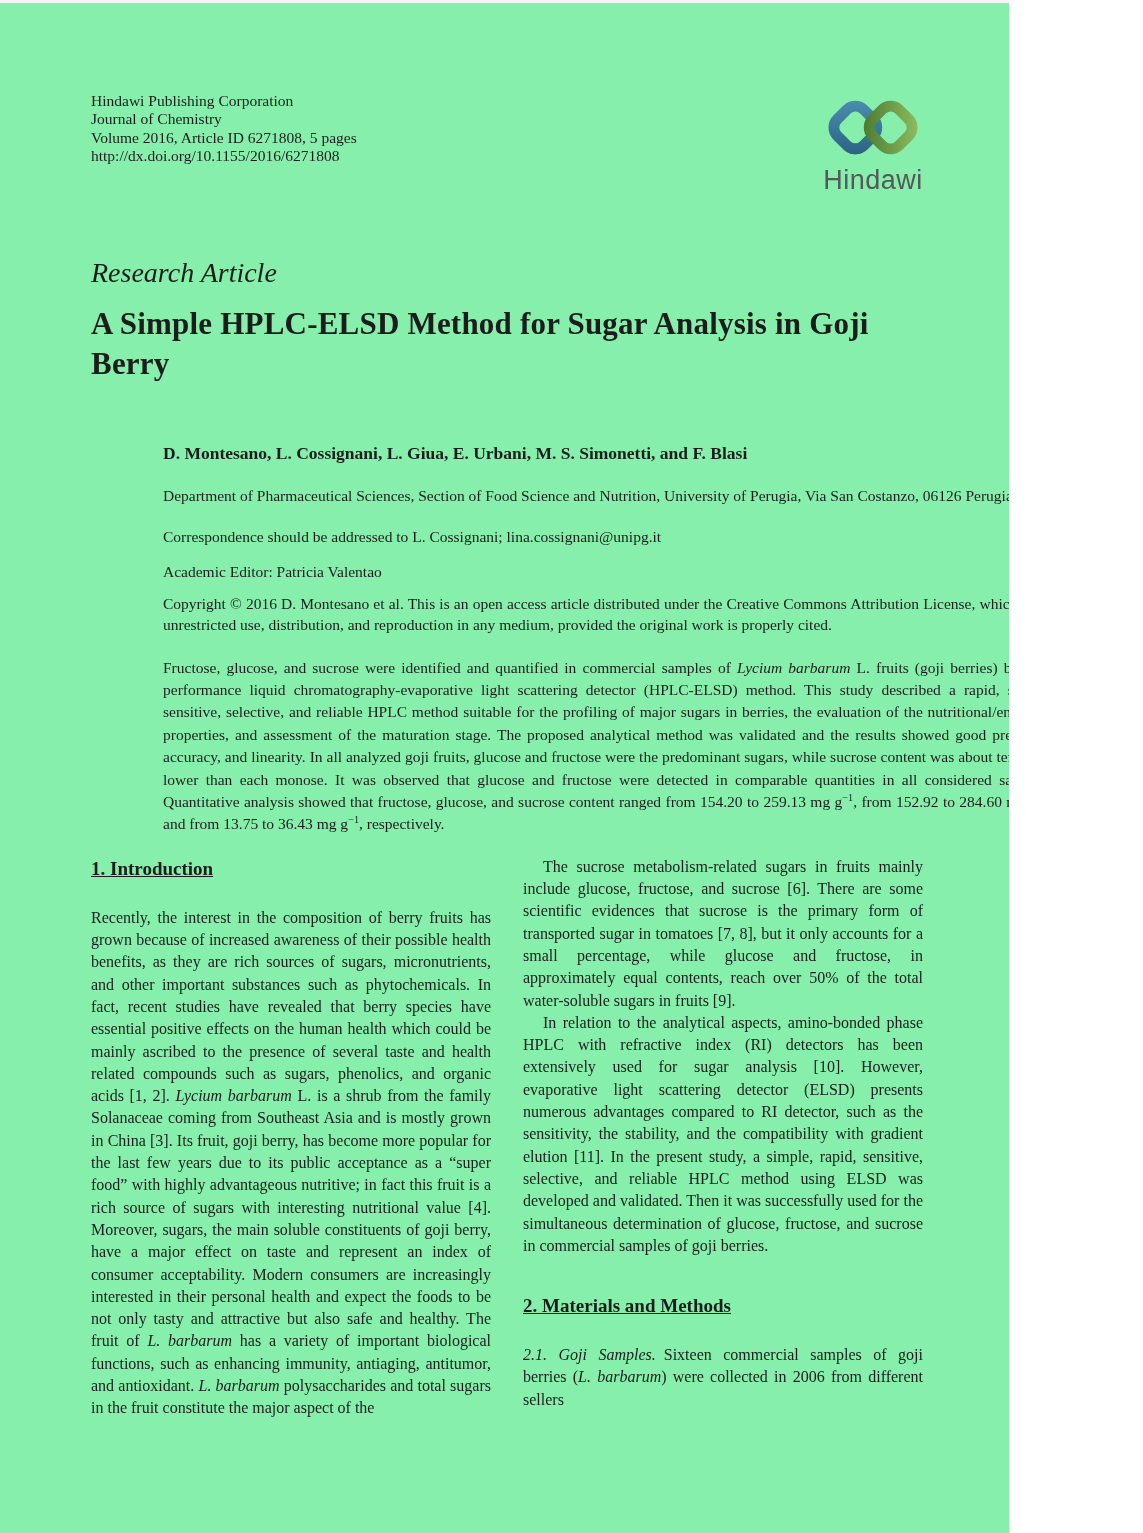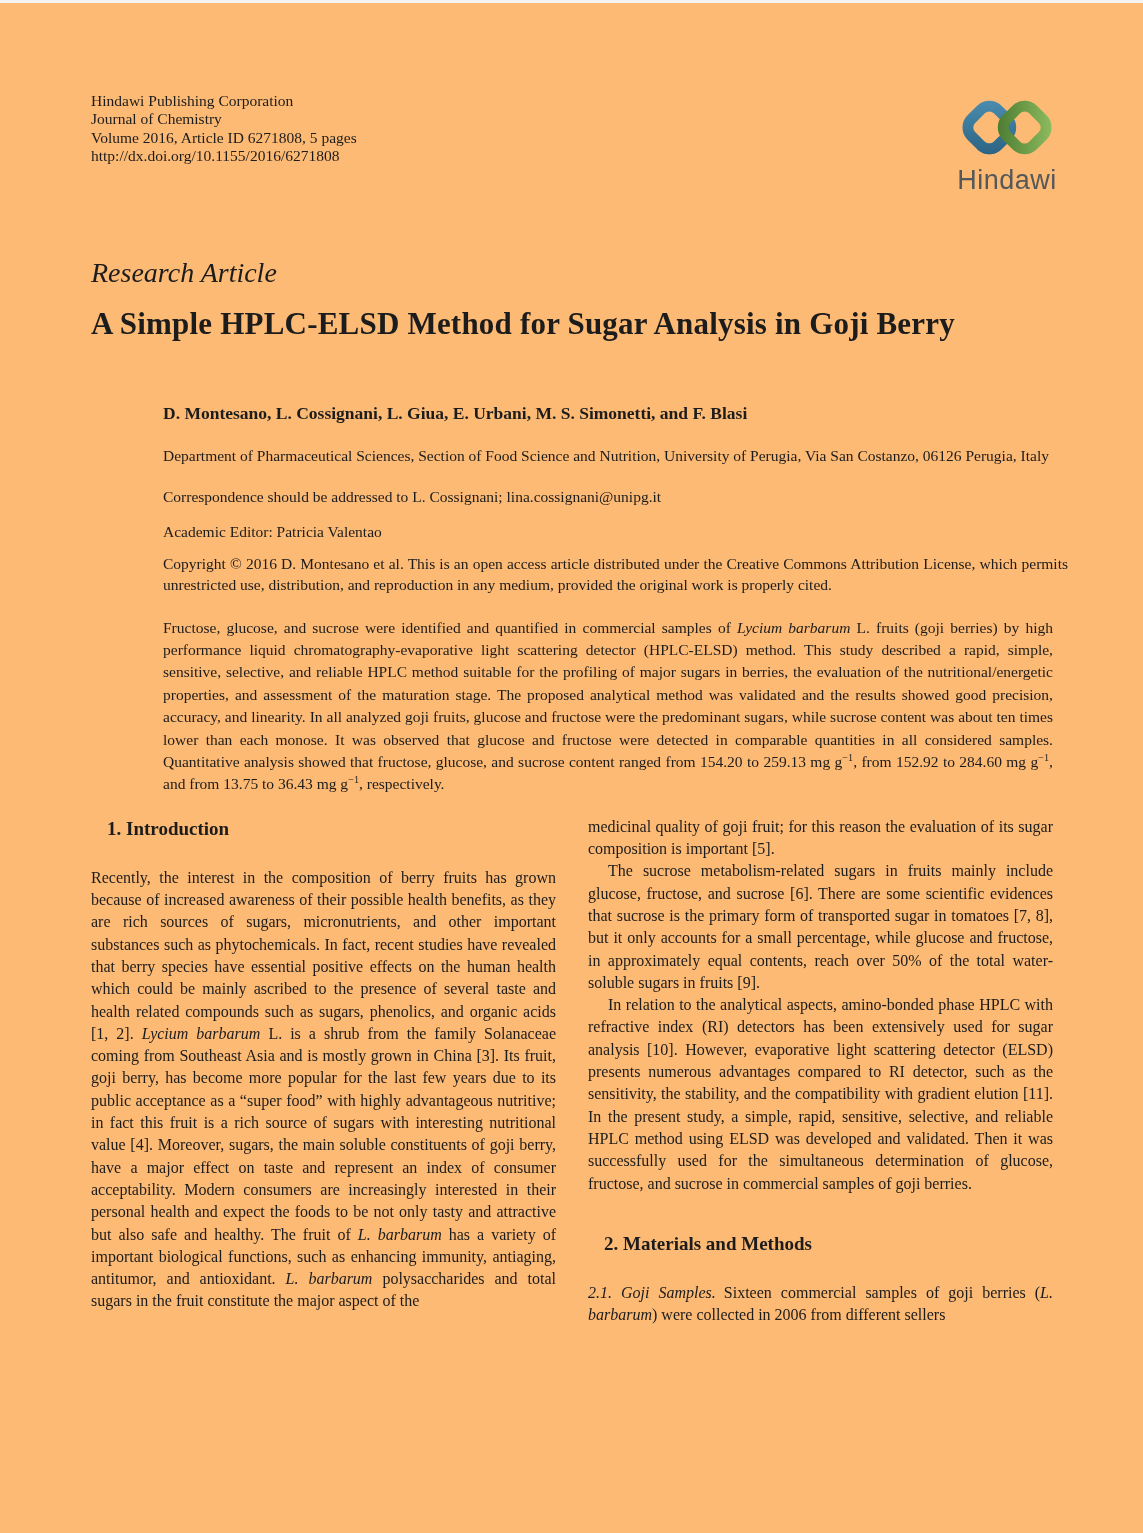--- a/index.html
+++ b/index.html
@@ -1,17 +1,17 @@
 <!DOCTYPE html>
 <html lang="en"><head>
 <meta charset="utf-8">
 <style>
   html,body { margin:0; padding:0; background:#ffffff; }
   .page {
-    width:1143px; height:1533px; background:#fdba74; position:relative;
+    width:1009px; height:1533px; background:#86efac; position:relative;
     box-sizing:border-box; border-top:3px solid #f5f5f5;
     padding:89px 86px 0 91px; overflow:hidden;
     font-family:"Liberation Serif", serif; color:#1c1c1c;
   }
   .masthead { display:flex; justify-content:space-between; align-items:flex-start; }
   .pub-lines { font-size:15.5px; line-height:18.4px; }
   .logo-block { text-align:center; margin-top:-1px; }
   .logo-block svg { display:block; margin:0 auto; }
   .wordmark {
     font-family:"Liberation Sans", sans-serif; font-size:27px; font-weight:400;
@@ -22,21 +22,21 @@
   .meta { margin-left:72px; margin-top:58px; font-size:15.5px; line-height:21.5px; }
   .authors { font-weight:bold; font-size:17.5px; line-height:22px; }
   .affiliation { margin-top:21px; width:890px; }
   .correspondence { margin-top:19px; }
   .dates { margin-top:14px; }
   .editor { margin-top:14px; }
   .copyright { margin-top:10px; width:905px; text-align:justify; }
   .abstract { margin-top:21px; width:890px; line-height:22.4px; text-align:justify; }
   .columns { display:flex; gap:32px; margin-top:20px; }
   .col { width:465px; font-size:16px; line-height:22.3px; text-align:justify; }
-  .col h2 { font-size:19px; line-height:26px; margin:0 0 25px 16px; font-weight:bold; }
+  .col h2 { font-size:19px; line-height:26px; margin:0 0 25px 0; font-weight:bold;text-decoration:underline; }
   .col h2.methods { margin-top:36px; }
   .col p { margin:0; }
   .col p.indent { text-indent:20px; }
   .it { font-style:italic; }
   sup { font-size:0.66em; line-height:0; vertical-align:super; }
 </style>
 </head>
 <body>
 
 <div class="page">
@@ -84,21 +84,20 @@
     <div class="copyright">Copyright © 2016 D. Montesano et al. This is an open access article distributed under the Creative Commons Attribution License, which permits unrestricted use, distribution, and reproduction in any medium, provided the original work is properly cited.</div>
     <div class="abstract"><span>Fructose, glucose, and sucrose were identified and quantified in commercial samples of </span><span class="it">Lycium barbarum</span><span> L. fruits (goji berries) by high performance liquid chromatography-evaporative light scattering detector (HPLC-ELSD) method. This study described a rapid, simple, sensitive, selective, and reliable HPLC method suitable for the profiling of major sugars in berries, the evaluation of the nutritional/energetic properties, and assessment of the maturation stage. The proposed analytical method was validated and the results showed good precision, accuracy, and linearity. In all analyzed goji fruits, glucose and fructose were the predominant sugars, while sucrose content was about ten times lower than each monose. It was observed that glucose and fructose were detected in comparable quantities in all considered samples. Quantitative analysis showed that fructose, glucose, and sucrose content ranged from 154.20 to 259.13 mg g</span><sup>−1</sup><span>, from 152.92 to 284.60 mg g</span><sup>−1</sup><span>, and from 13.75 to 36.43 mg g</span><sup>−1</sup><span>, respectively.</span></div>
   </div>
 
   <div class="columns">
     <div class="col">
       <h2>1. Introduction</h2>
       <p><span>Recently, the interest in the composition of berry fruits has grown because of increased awareness of their possible health benefits, as they are rich sources of sugars, micronutrients, and other important substances such as phytochemicals. In fact, recent studies have revealed that berry species have essential positive effects on the human health which could be mainly ascribed to the presence of several taste and health related compounds such as sugars, phenolics, and organic acids [1, 2]. </span><span class="it">Lycium barbarum</span><span> L. is a shrub from the family Solanaceae coming from Southeast Asia and is mostly grown in China [3]. Its fruit, goji berry, has become more popular for the last few years due to its public acceptance as a “super food” with highly advantageous nutritive; in fact this fruit is a rich source of sugars with interesting nutritional value [4]. Moreover, sugars, the main soluble constituents of goji berry, have a major effect on taste and represent an index of consumer acceptability. Modern consumers are increasingly interested in their personal health and expect the foods to be not only tasty and attractive but also safe and healthy. The fruit of </span><span class="it">L. barbarum</span><span> has a variety of important biological functions, such as enhancing immunity, antiaging, antitumor, and antioxidant. </span><span class="it">L. barbarum</span><span> polysaccharides and total sugars in the fruit constitute the major aspect of the</span></p>
     </div>
     <div class="col">
-      <p><span>medicinal quality of goji fruit; for this reason the evaluation of its sugar composition is important [5].</span></p>
       <p class="indent"><span>The sucrose metabolism-related sugars in fruits mainly include glucose, fructose, and sucrose [6]. There are some scientific evidences that sucrose is the primary form of transported sugar in tomatoes [7, 8], but it only accounts for a small percentage, while glucose and fructose, in approximately equal contents, reach over 50% of the total water-soluble sugars in fruits [9].</span></p>
       <p class="indent"><span>In relation to the analytical aspects, amino-bonded phase HPLC with refractive index (RI) detectors has been extensively used for sugar analysis [10]. However, evaporative light scattering detector (ELSD) presents numerous advantages compared to RI detector, such as the sensitivity, the stability, and the compatibility with gradient elution [11]. In the present study, a simple, rapid, sensitive, selective, and reliable HPLC method using ELSD was developed and validated. Then it was successfully used for the simultaneous determination of glucose, fructose, and sucrose in commercial samples of goji berries.</span></p>
       <h2 class="methods">2. Materials and Methods</h2>
       <p><span class="it">2.1. Goji Samples.</span><span> Sixteen commercial samples of goji berries (</span><span class="it">L. barbarum</span><span>) were collected in 2006 from different sellers</span></p>
     </div>
   </div>
 
 </div>
 
 </body></html>

